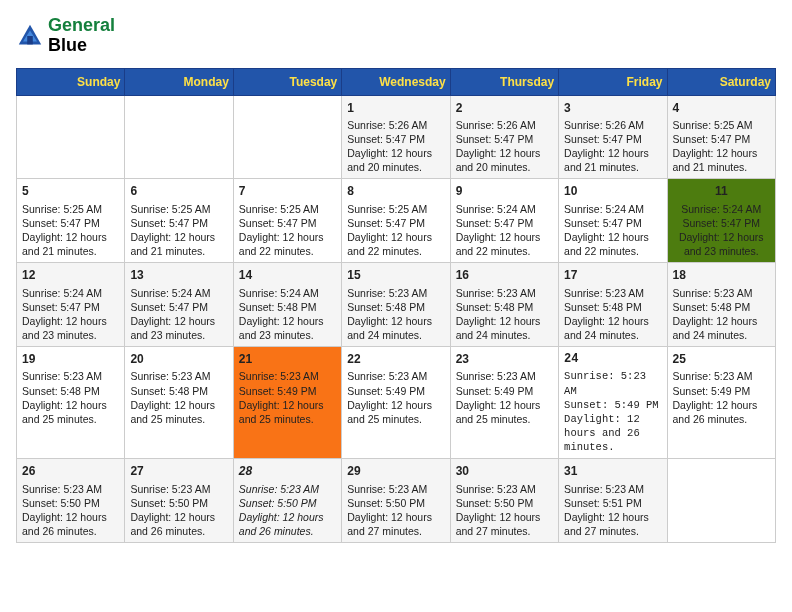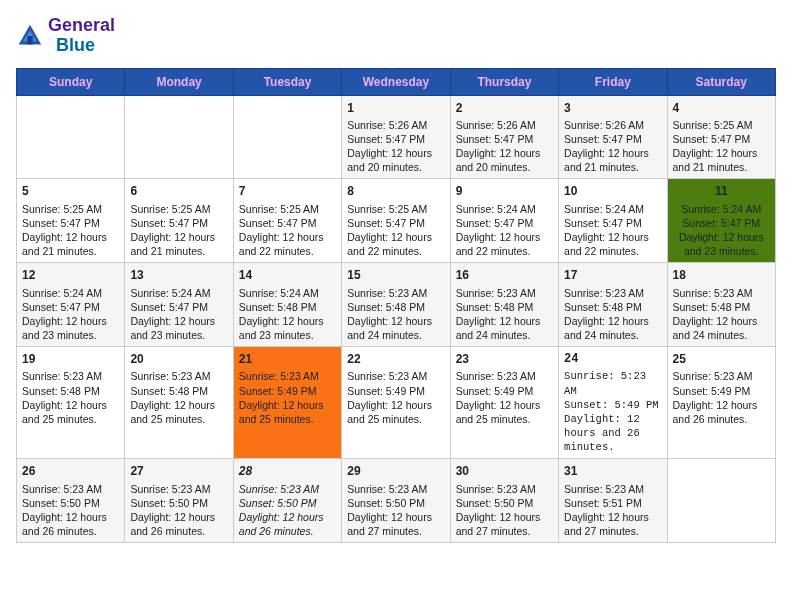--- a/index.html
+++ b/index.html
@@ -21,21 +21,21 @@
       align-items: center;
       gap: 4px;
     }
     .logo-text {
       font-size: 18px;
       font-weight: bold;
       color: #1a1a1a;
       line-height: 1.1;
     }
     .logo-text span {
-      color: #4c1d95;
+      color: #15803d;
     }
     .logo-icon {
       width: 28px;
       height: 28px;
     }
     .title-block {
       text-align: right;
     }
     .month-title {
       font-size: 36px;
@@ -47,23 +47,23 @@
       color: #333;
       font-weight: normal;
     }
     .calendar {
       width: 100%;
       border-collapse: collapse;
       font-size: 11px;
     }
     .calendar th {
       background-color: #2255aa;
-      color: #f0abfc;
+      color: #fde047;
       padding: 6px 4px;
-      text-align: center;
+      text-align: right;
       font-size: 12px;
       font-weight: bold;
       border: 1px solid #1a3d88;
     }
     .calendar td {
       vertical-align: top;
       padding: 4px 5px;
       border: 1px solid #ccc;
       width: calc(100% / 7);
       min-height: 80px;
@@ -93,21 +93,21 @@
 
 <div class="header">
   <div class="logo">
     <svg class="logo-icon" viewBox="0 0 40 40" xmlns="http://www.w3.org/2000/svg">
       <polygon points="20,4 36,32 4,32" fill="#2255aa"></polygon>
       <polygon points="20,12 30,28 10,28" fill="#4488dd"></polygon>
       <rect x="16" y="20" width="8" height="12" fill="#1a3d88"></rect>
     </svg>
     <div class="logo-text">
       <div><span>General</span></div>
-      <div style="color:#0369a1;margin-left:8px;">Blue</div>
+      <div style="color:#000000;">Blue</div>
     </div>
   </div>
   <div class="title-block">
     <div class="month-title"></div>
     <div class="location"></div>
   </div>
 </div>
 
 <table class="calendar">
   <thead>

